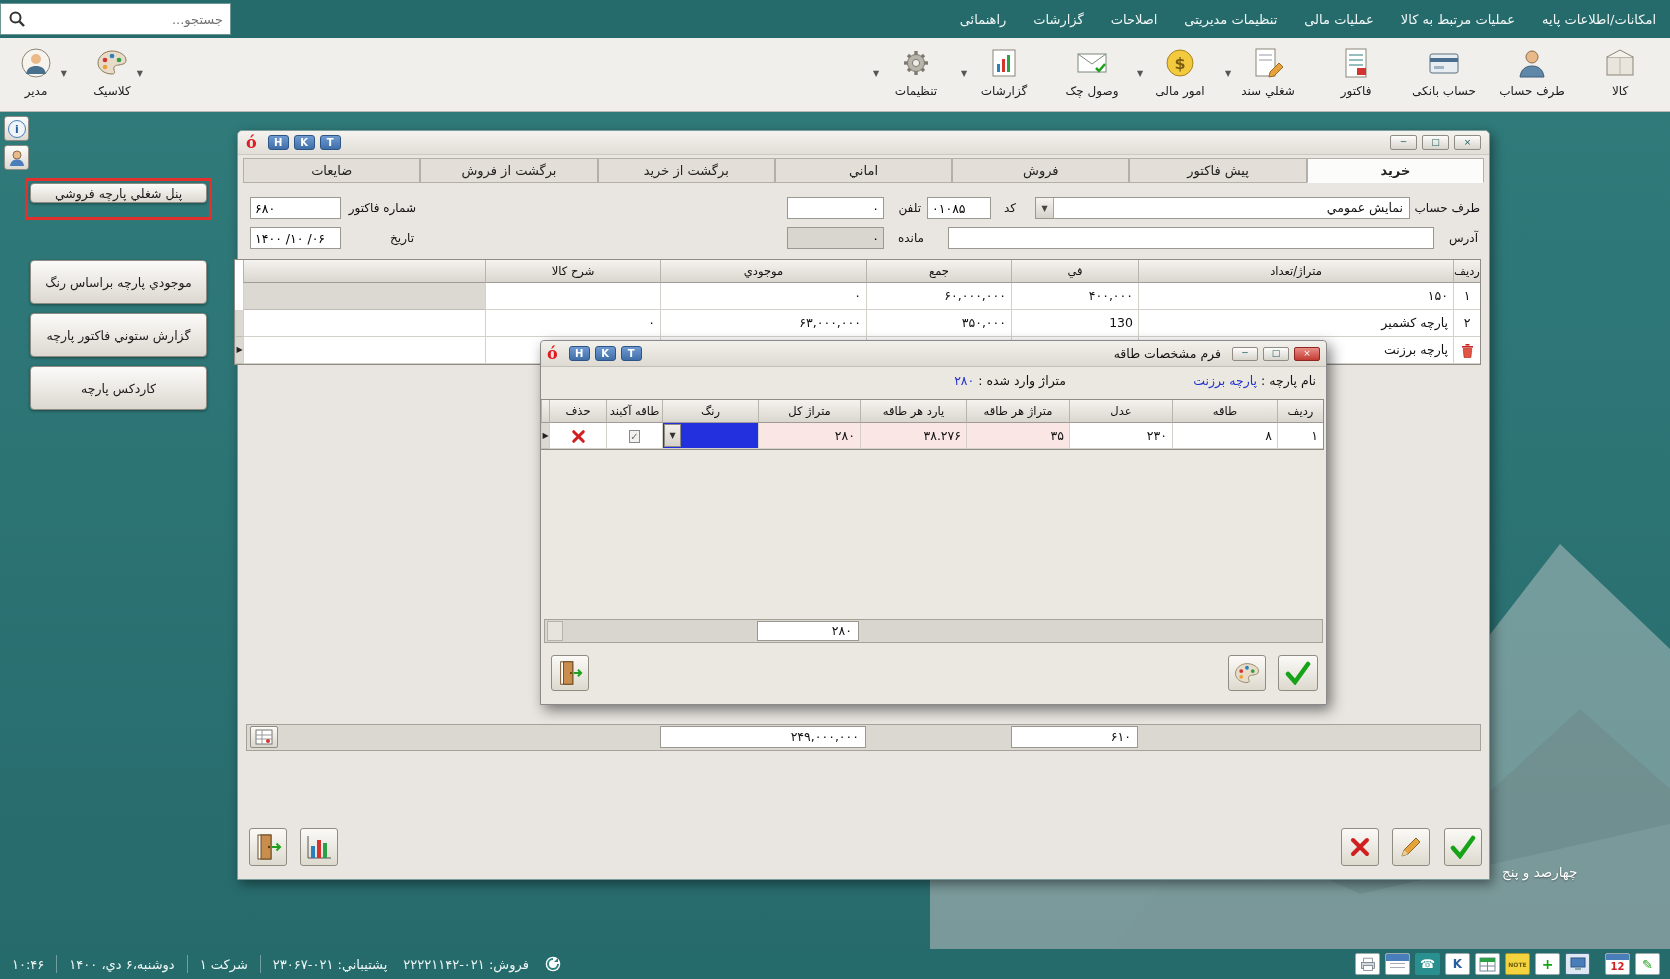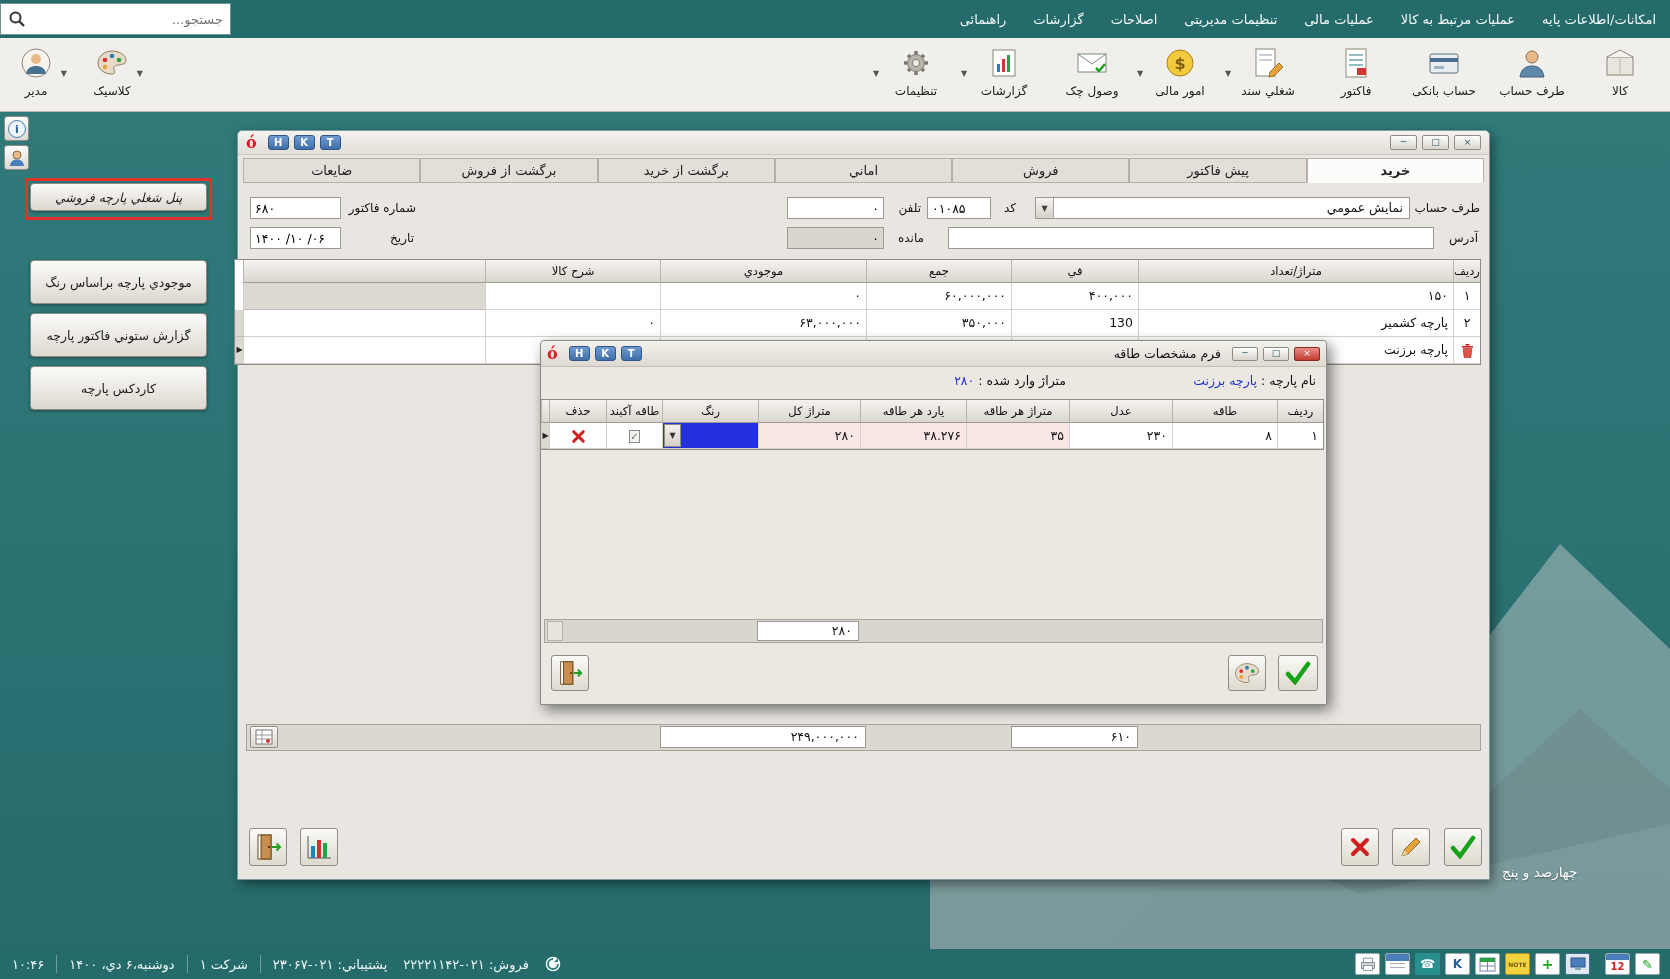--- a/index.html
+++ b/index.html
@@ -300,21 +300,21 @@
     <span class="edge-ico" style="top:33px;">
       <span style="display:flex;">
         <svg width="20" height="20" viewBox="0 0 20 20">
             <circle cx="10" cy="7" r="4" fill="#e9b98a" stroke="#8a6b4a"></circle>
             <path d="M3 18c.6-5 3.5-6.5 7-6.5s6.4 1.5 7 6.5z" fill="#4a7ebb"></path>
           </svg>
       </span>
     </span>
 
     <div class="hl-box"></div>
-    <div class="side-btn" style="top:71px;height:28px;font-style:italic;">پنل شغلي پارچه فروشي</div>
+    <div class="side-btn" style="top:71px;height:20px;">پنل شغلي پارچه فروشي</div>
     <div class="side-btn" style="top:201px;height:44px;">گزارش ستوني فاکتور پارچه</div>
     <div class="side-btn" style="top:148px;height:44px;">موجودي پارچه براساس رنگ</div>
     <div class="side-btn" style="top:254px;height:44px;">کاردکس پارچه</div>
 
     <div class="amount-words">چهارصد و پنج</div>
 
     <div class="window">
       <div class="titlebar">
         <span class="logo">ó</span>
         <span class="chip">H</span>

